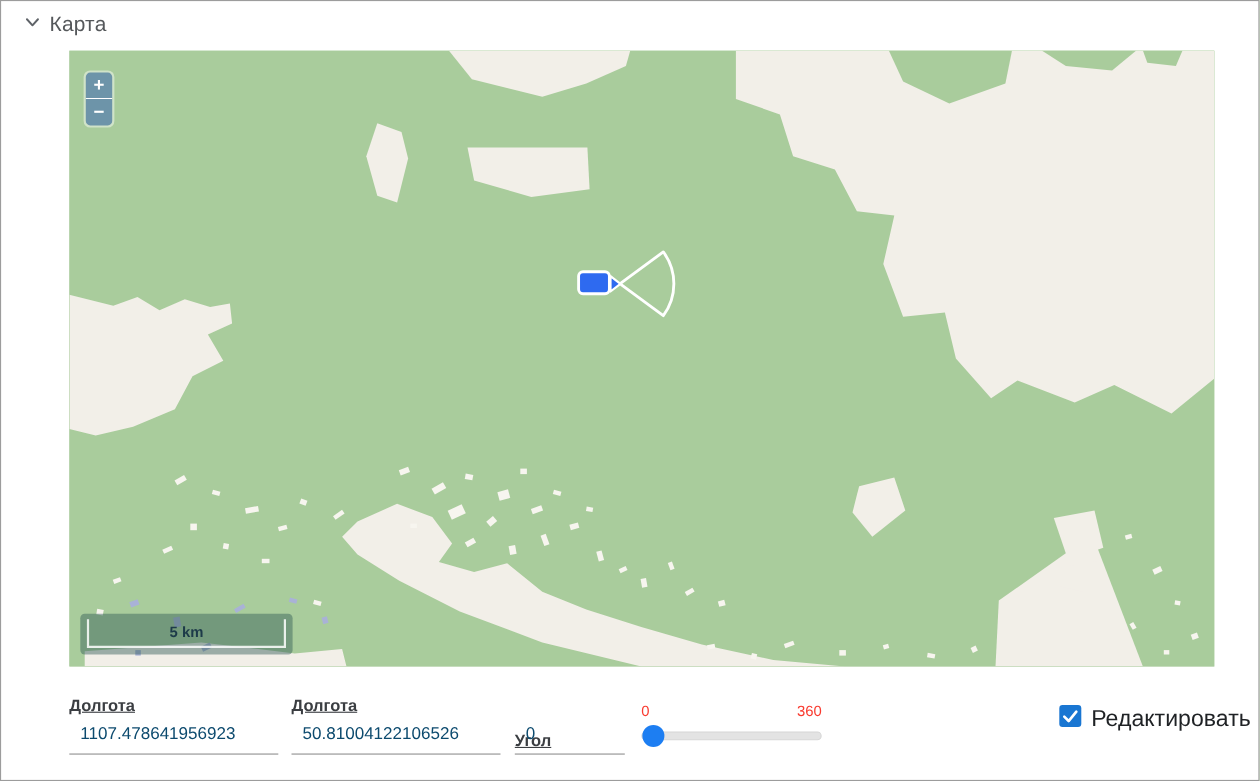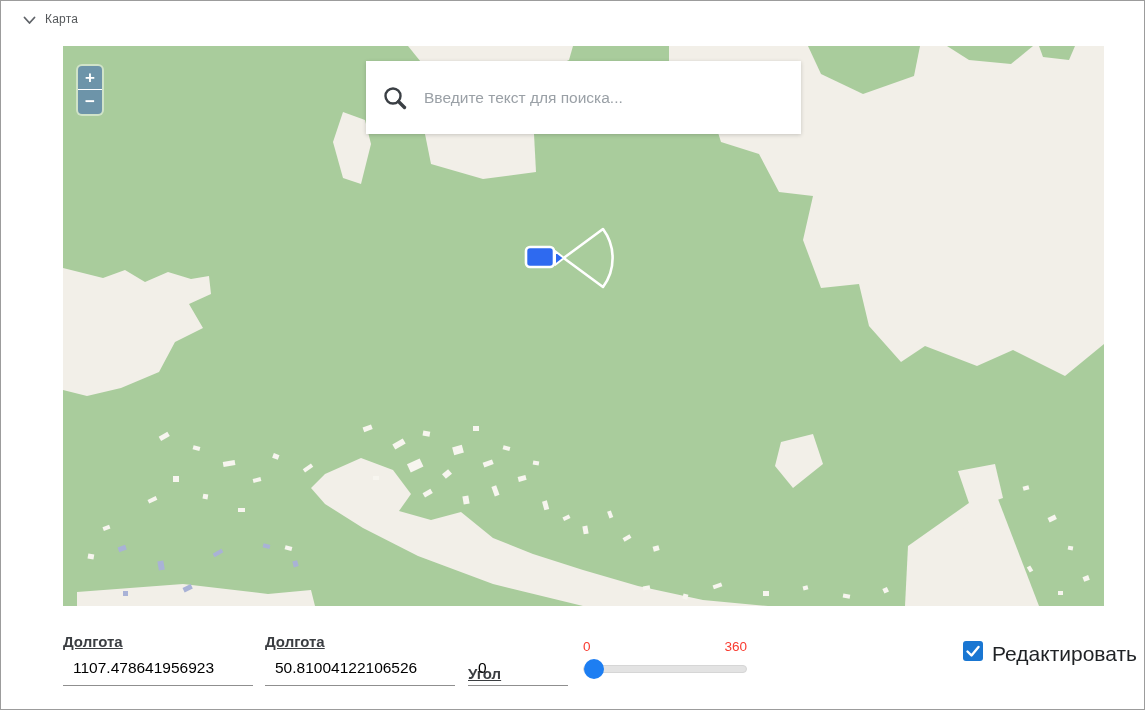--- a/index.html
+++ b/index.html
@@ -8,21 +8,21 @@
     font-family:"Liberation Sans", sans-serif;
     background:#ffffff;
     border:1px solid #9c9c9c;
     position:relative;
     overflow:hidden;
   }
 
   
   .panel-header { position:absolute; left:0; top:0; width:100%; height:40px; }
   .chev { position:absolute; left:22px; top:15px; width:13px; height:9px; }
-  .panel-title { position:absolute; left:44px; top:11px; font-size:12px; color:#55585b; letter-spacing:.2px; }
+  .panel-title { position:absolute; left:44px; top:11px; font-size:19px; color:#55585b; letter-spacing:.2px; }
 
   
   .map-wrap { position:absolute; left:62px; top:45px; width:1041px; height:560px; background:#a9cc9c; overflow:hidden; cursor:grab; }
   .map-svg { position:absolute; left:0; top:0; }
 
   
   .zoomctl { position:absolute; left:13px; top:18px; background:rgba(255,255,255,.45); border-radius:6px; padding:2px; }
   .zoombtn { width:24px; height:24px; background:#6d94a9; color:#fff; border:none; display:block;
              font-size:17px; font-weight:bold; line-height:22px; text-align:center; cursor:pointer;
              font-family:"Liberation Sans",sans-serif; }
@@ -46,21 +46,21 @@
   .scalebar .bracket { position:absolute; left:6px; right:6px; top:5px; bottom:6px;
               border-left:2px solid rgba(255,255,255,.85);
               border-right:2px solid rgba(255,255,255,.85);
               border-bottom:2px solid rgba(255,255,255,.85); }
   .scalebar .sb-label { position:absolute; left:0; right:0; top:9px; text-align:center;
               font-size:13.5px; font-weight:600; color:#1d3a49; }
 
   
   .field-label { position:absolute; font-size:15px; font-weight:700; color:#3b3e42;text-decoration:underline; }
   .uinput { position:absolute; border:none; outline:none; background:transparent;
-            border-bottom:1px solid #8f8f8f; font-size:15.5px; color:#000000;
+            border-bottom:1px solid #8f8f8f; font-size:15.5px; color:#0c4a6e;
             padding:2px 0 8px 10px; font-family:"Liberation Sans",sans-serif; }
 
   .slider-labels { position:absolute; left:582px; top:638px; width:164px; display:flex;
                    justify-content:space-between; font-size:13.5px; color:#f93b30; }
   .slider-track { position:absolute; left:582px; top:664px; width:164px; height:8px;
                   background:#e3e3e3; border:1px solid #d6d6d6; border-radius:5px; cursor:pointer; }
   .slider-thumb { position:absolute; left:583px; top:658px; width:20px; height:20px;
                   border-radius:50%; background:#1d7ef2; cursor:pointer; }
 
   .checkbox { position:absolute; left:962px; top:640px; width:20px; height:20px; background:#1976d2;
@@ -175,29 +175,26 @@
       <path d="M492,205 L501,212 L492,219 Z" fill="#2e6af0" stroke="#ffffff" stroke-width="2" stroke-linejoin="round"></path>
       <rect x="463" y="201" width="28" height="20" rx="4" fill="#2e6af0" stroke="#ffffff" stroke-width="2.6"></rect>
     </g>
   </svg>
 
   <div class="zoomctl">
     <button class="zoombtn zin">+</button>
     <button class="zoombtn zout">−</button>
   </div>
 
-  <div class="searchbox">
-    <svg class="search-icon" width="26" height="26" viewBox="0 0 26 26">
-      <circle cx="11" cy="11" r="7.5" fill="none" stroke="#3a3f44" stroke-width="2.4"></circle>
-      <line x1="16.5" y1="16.5" x2="22.5" y2="22.5" stroke="#3a3f44" stroke-width="3.4" stroke-linecap="round"></line>
-    </svg>
-    <input class="search-input" type="text" placeholder="Введите текст для поиска..." style="">
+
+
+  <div class="scalebar">
+    <div class="bracket"></div>
+    <div class="sb-label">5 km</div>
   </div>
-
-
 </div>
 
 <div class="field-label" style="left:62px; top:632px;">Долгота</div>
 <input class="uinput" style="left: 62px; top: 656px; width: 190px;" type="text" value="1107.478641956923">
 
 <div class="field-label" style="left:264px; top:632px;">Долгота</div>
 <input class="uinput" style="left: 264px; top: 656px; width: 190px;" type="text" value="50.81004122106526">
 
 <div class="field-label" style="left:467px; top:664px;">Угол</div>
 <input class="uinput" style="left: 467px; top: 656px; width: 100px;" type="text" value="0">

